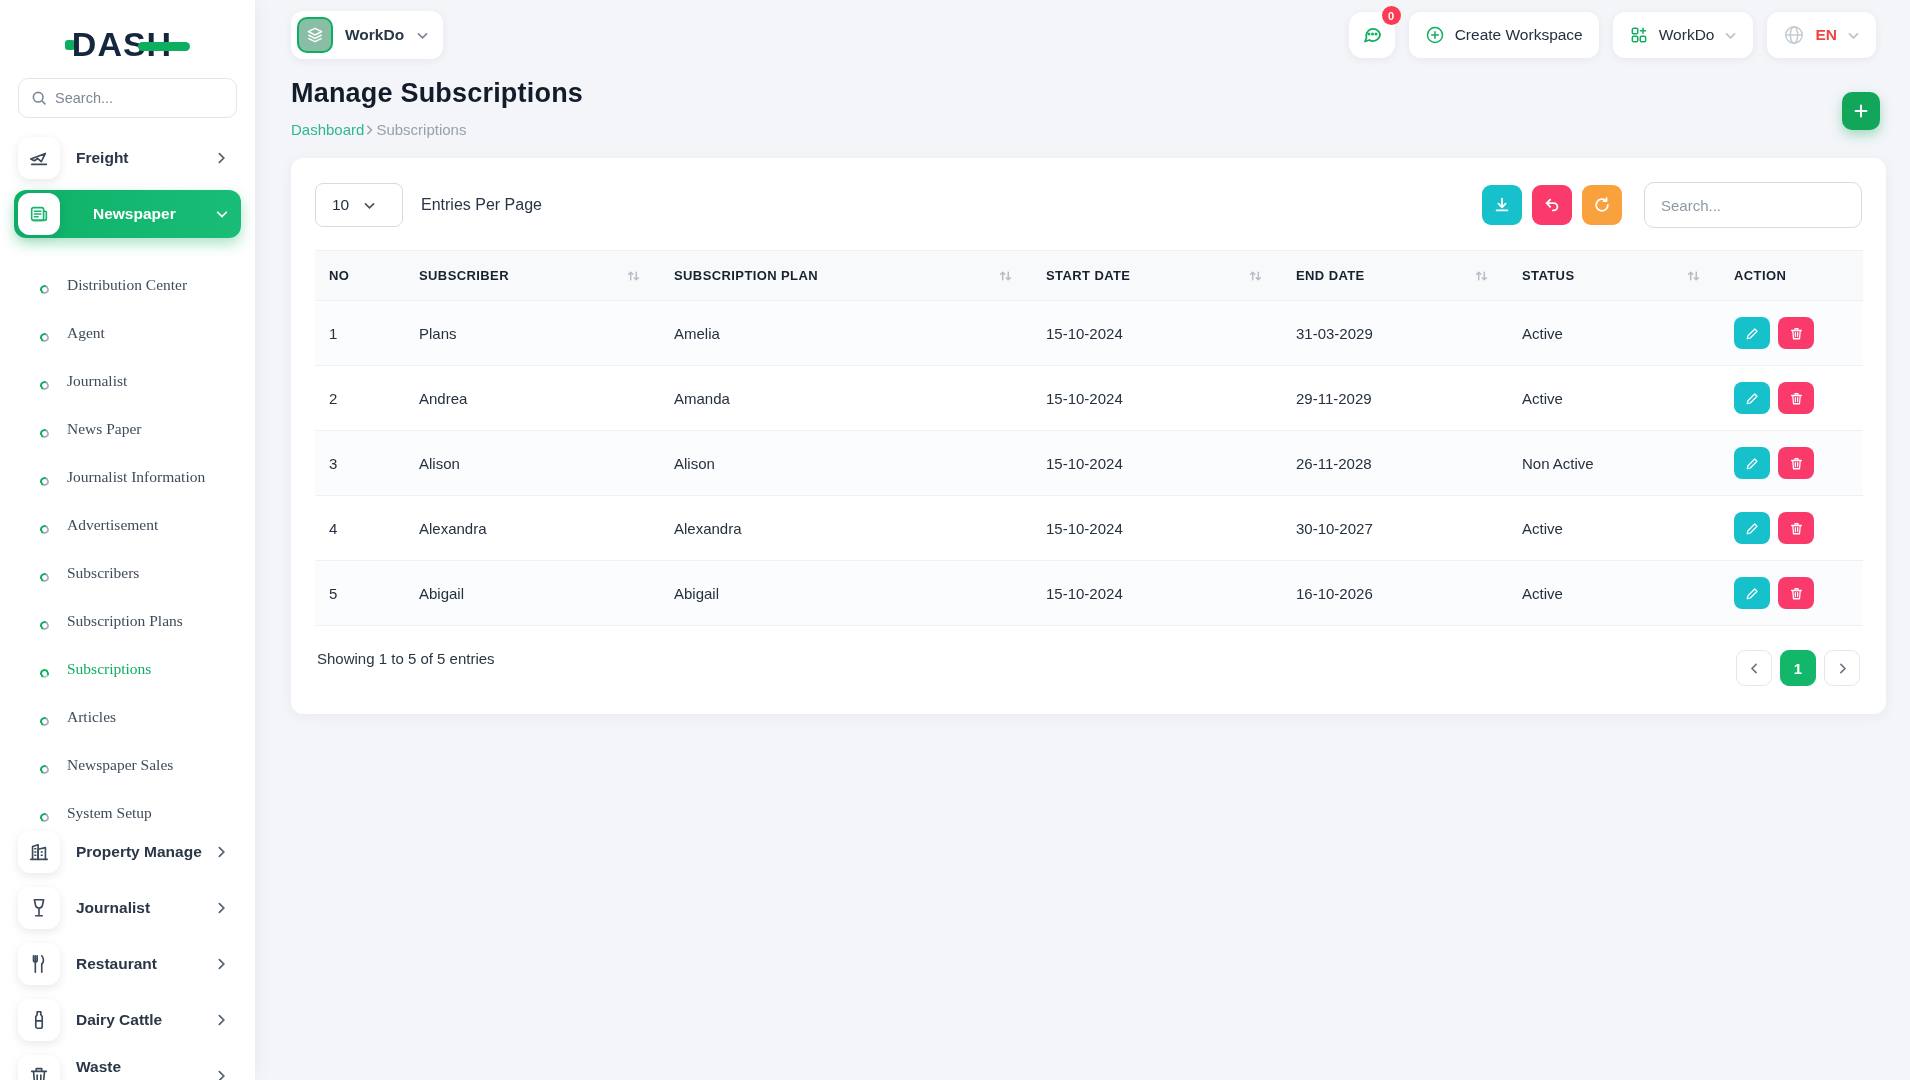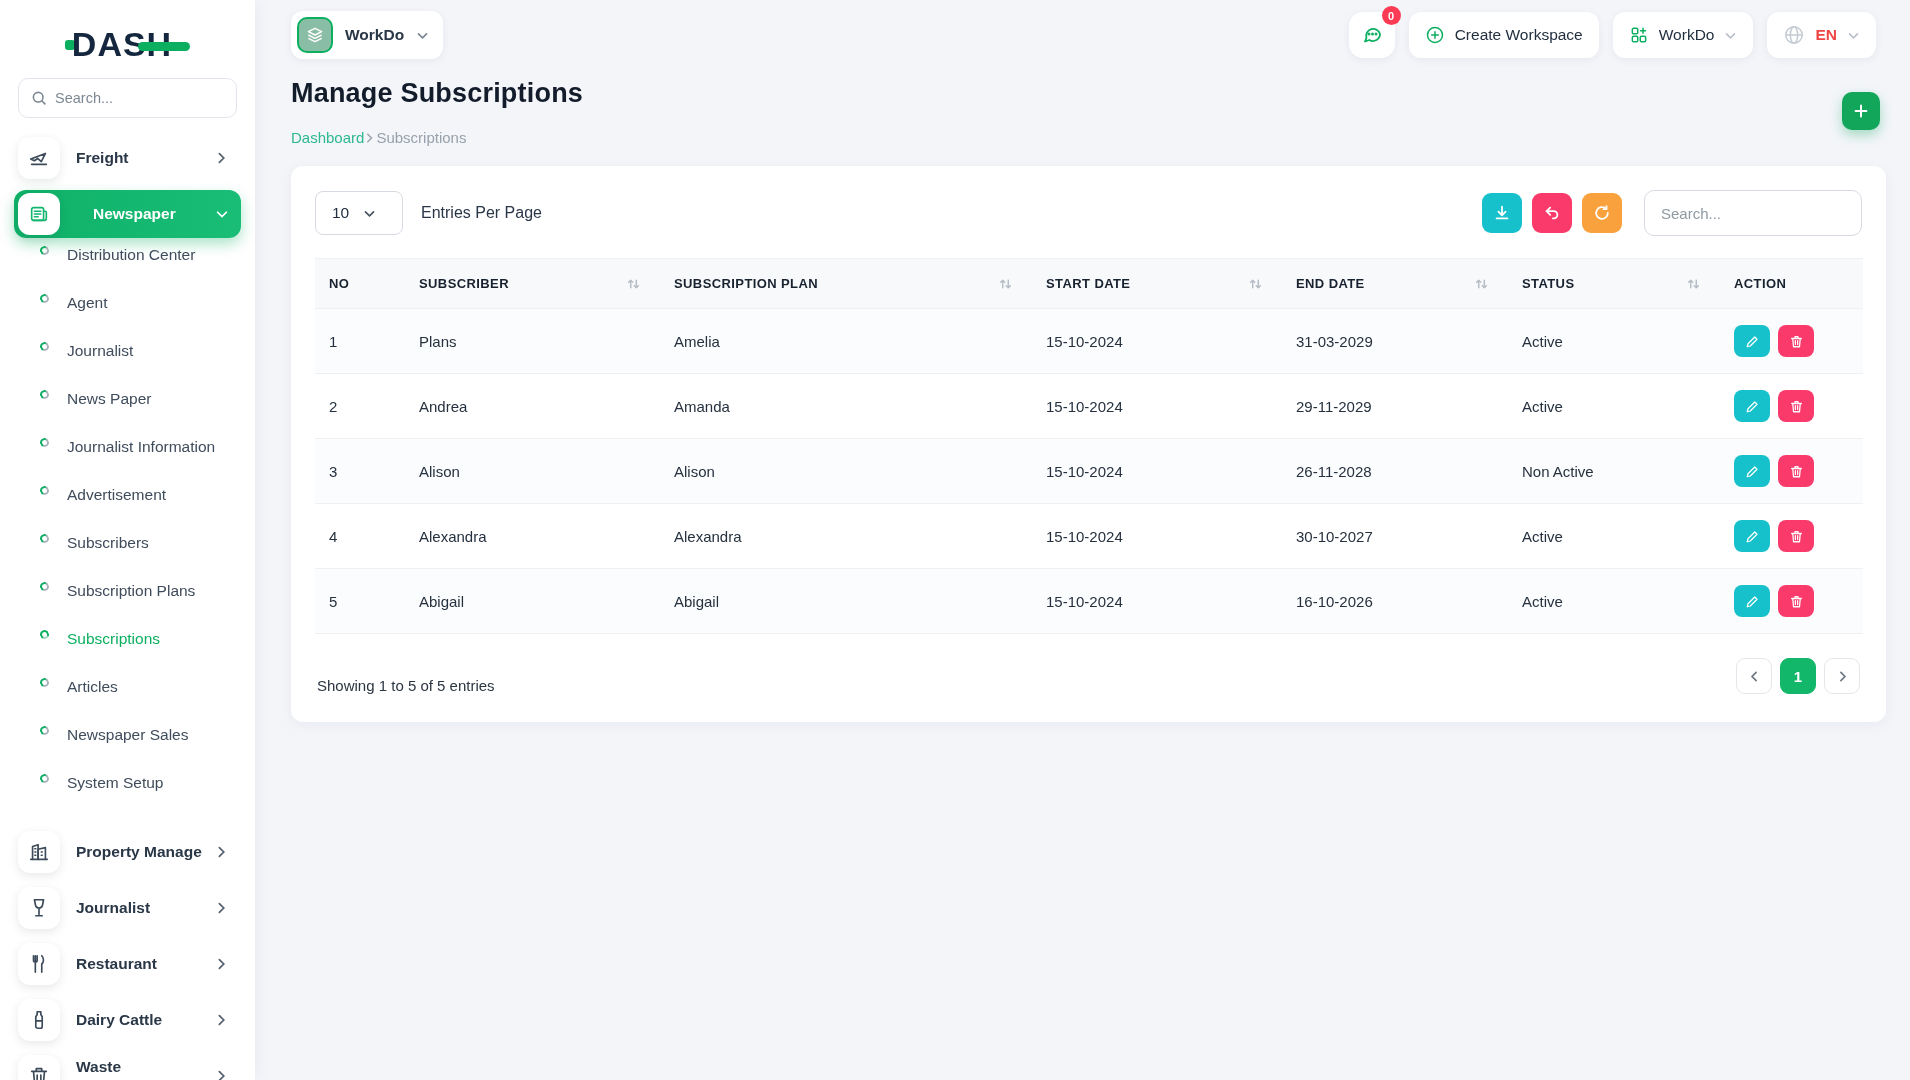--- a/index.html
+++ b/index.html
@@ -64,22 +64,22 @@
     background:linear-gradient(90deg,#0fb168,#19bd76);
     box-shadow:0 6px 14px rgba(16,177,104,.35);
     gap:17px;
   }
   .nav-item.active .nav-label { color:#ffffff; }
   .nav-item.active .nav-chev { color:#ffffff; }
   .nav-item.active .icon-box { color:#13b56f; }
 
   .sub-list { list-style:none; margin:2px 0 6px; }
   .sub-item {
-    display:flex; align-items:flex-start;
-    height:48px; padding-left:26px; cursor:pointer;
+    display:flex; align-items:flex-end;
+    height:48px; padding-left:26px; cursor:pointer;font-family:Liberation Serif, serif;
   }
   .bullet {
     width:9px; height:9px; border-radius:50%;
     border:2px solid #aab3bc;
     border-top-color:#0CAF60; border-left-color:#0CAF60;
     transform:rotate(-20deg);
     flex:0 0 auto;
   }
   .sub-label { margin-left:18px; font-size:15.5px; color:#3f4c5c; font-weight:400; }
   .sub-item.active .sub-label { color:#0CAF60; }
@@ -131,21 +131,21 @@
     font-family:"Liberation Sans",sans-serif;
     font-size:15.5px; color:#22303f; font-weight:500;
   }
   .pill-btn .green { color:#0CAF60; display:flex; }
   .pill-btn .gray { color:#b9c1ca; display:flex; }
   .lang-label { color:#ef4444; font-weight:700; }
 
   .content { padding:8px 30px 0 36px; flex:1; }
   .page-head { display:flex; align-items:flex-start; }
   .page-title { font-size:27px; font-weight:700; color:#131c2b; letter-spacing:.2px; }
-  .breadcrumb { display:flex; align-items:center; margin-top:20px; font-size:15px; }
+  .breadcrumb { display:flex; align-items:center; margin-top:12px; font-size:15px; }
   .crumb-link { color:#2eb88f; text-decoration:none; cursor:pointer; }
   .crumb-sep { color:#9aa3ad; display:flex; }
   .crumb-current { color:#98a1ab; }
   .add-btn {
     margin-left:auto; margin-top:14px;
     width:38px; height:38px; border-radius:10px; border:none;
     background:#12a65b; color:#fff; cursor:pointer;
     box-shadow:0 5px 12px rgba(18,166,91,.35);
     display:flex; align-items:center; justify-content:center;
   }
@@ -204,21 +204,21 @@
   .col-start{width:250px}.col-end{width:226px}.col-status{width:212px}.col-action{width:143px}
   .row-actions { display:flex; gap:8px; }
   .act-btn {
     width:36px; height:32px; border-radius:8px; border:none;
     display:flex; align-items:center; justify-content:center;
     color:#fff; cursor:pointer;
   }
   .act-btn.edit { background:#16C1CC; }
   .act-btn.del  { background:#F93A6B; }
 
-  .card-footer { display:flex; align-items:flex-end; margin-top:24px; padding:0 2px 4px; }
+  .card-footer { display:flex; align-items:flex-start; margin-top:24px; padding:0 2px 4px; }
   .showing { font-size:15px; color:#2b3642; }
   .pagination { margin-left:auto; display:flex; align-items:center; gap:8px; }
   .page-btn {
     width:36px; height:36px; border-radius:9px;
     border:1px solid #e3e7eb; background:#fff;
     display:flex; align-items:center; justify-content:center;
     color:#6b7480; cursor:pointer;
   }
   .page-btn.current {
     background:#12b76a; border-color:#12b76a; color:#fff;

